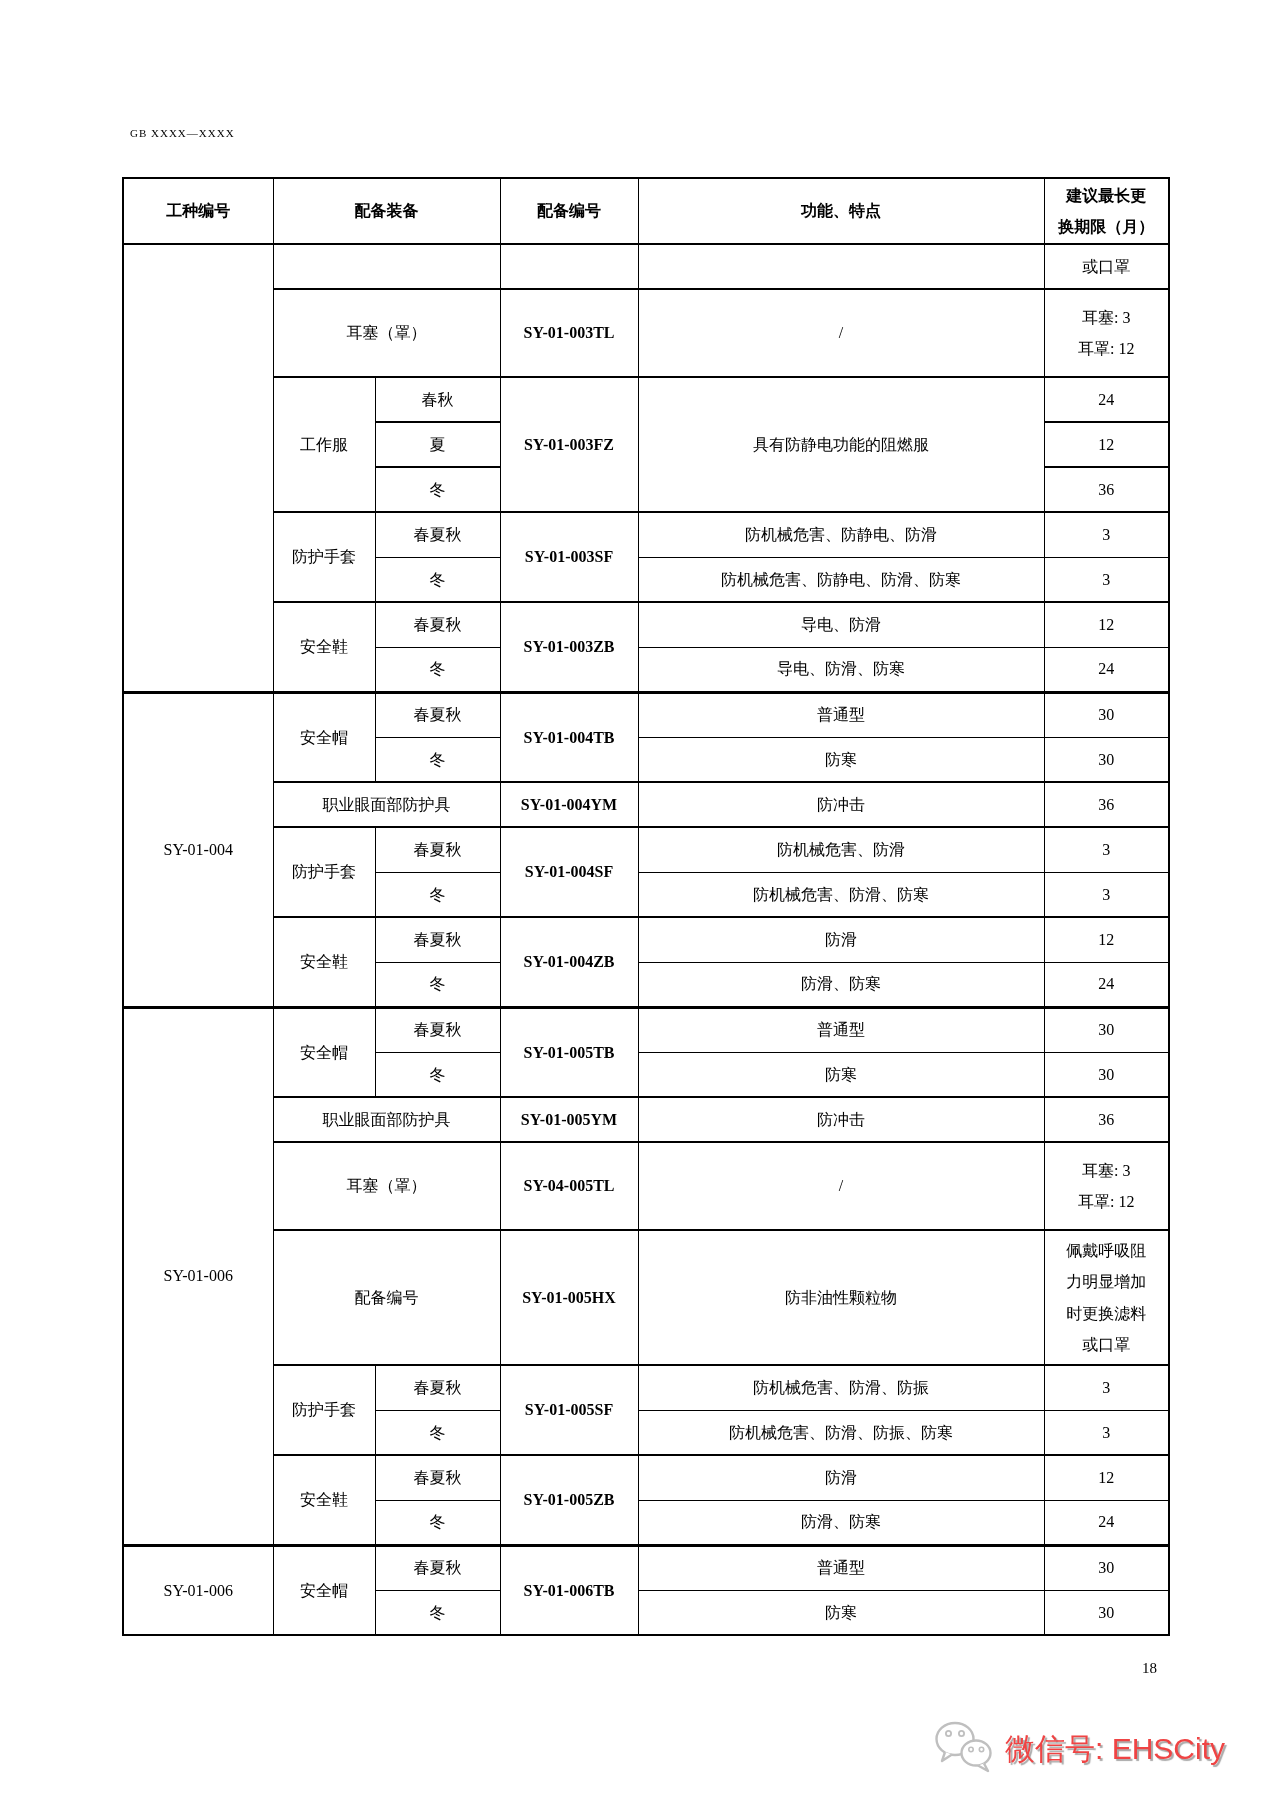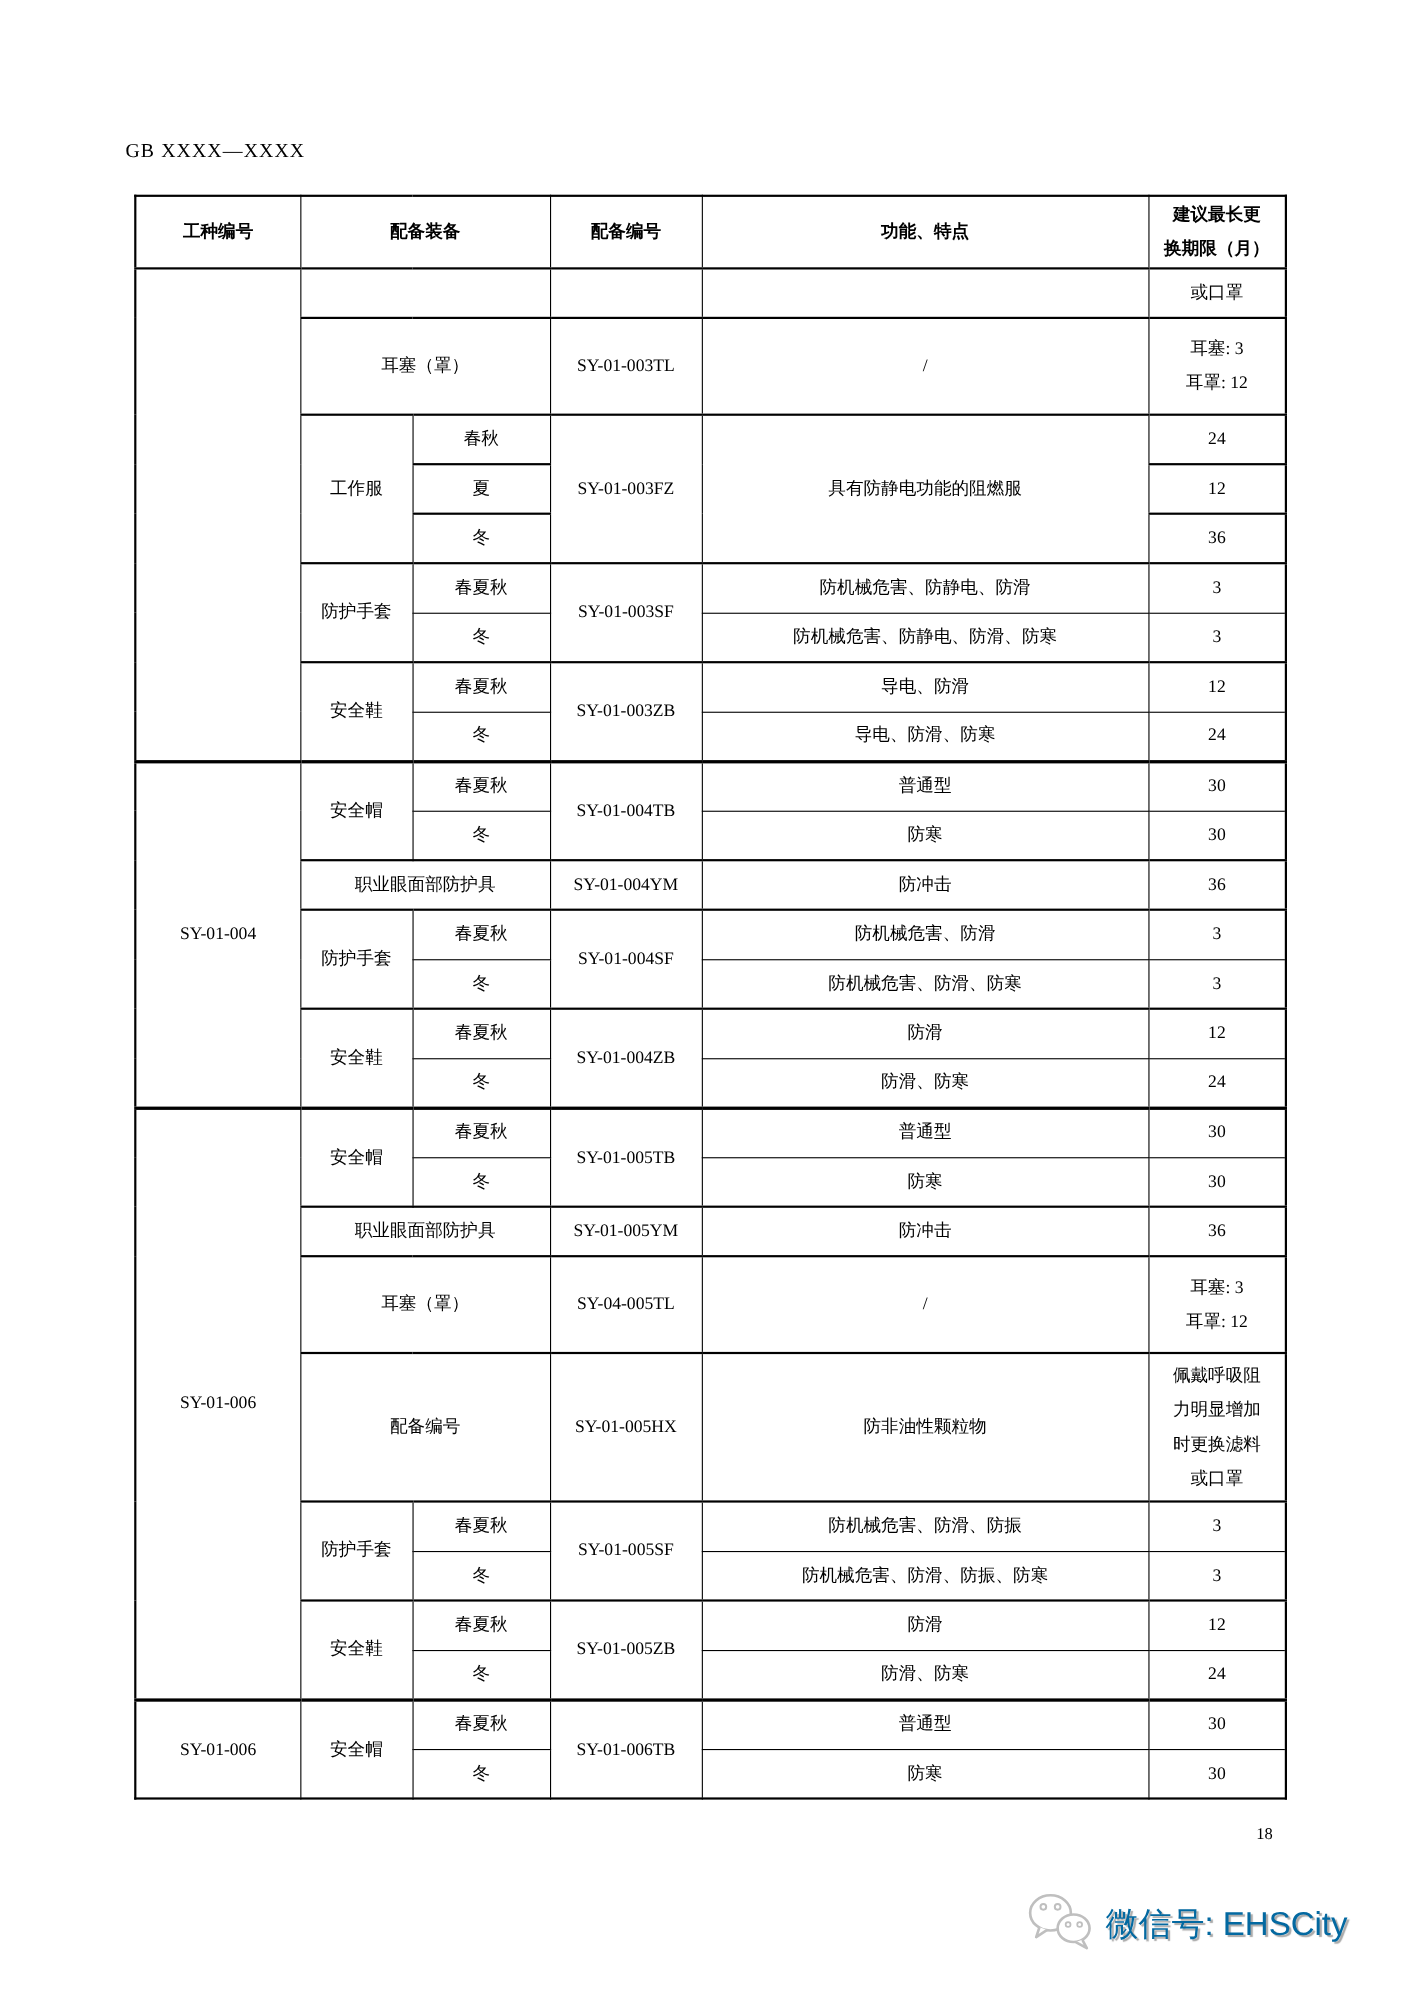--- a/index.html
+++ b/index.html
@@ -5,22 +5,22 @@
   html,body { margin:0; padding:0; }
   body {
     width:1280px; height:1810px;
     background:#ffffff;
     font-family:"Liberation Serif","DejaVu Serif",serif;
     color:#000;
     position:relative;
     overflow:hidden;
   }
   .doc-code {
-    position:absolute; left:114px; top:127px;
-    font-size:18px; letter-spacing:1px;
+    position:absolute; left:130px; top:127px;
+    font-size:11px; letter-spacing:1px;
   }
   table.ppe {
     position:absolute; left:122px; top:177px;
     border-collapse:collapse; table-layout:fixed;
     border:2px solid #000;
   }
   table.ppe th, table.ppe td {
     border:1px solid #000;
     text-align:center; vertical-align:middle;
     white-space:pre-line;
@@ -31,35 +31,35 @@
   table.ppe thead th {
     font-weight:bold;
     height:64px;
     border-bottom:2px solid #000;
     margin-top:23px;
   }
   table.ppe tbody tr { height:45px; }
   tr.b-thick > th, tr.b-thick > td { border-top-width:2px;margin-left:47px; }
   tr.b-xthick > th, tr.b-xthick > td { border-top-width:3px; }
   td.cell-func { text-align:left; padding:0 6px 0 10px; }
-  td.cell-code { font-size:15px; border-left-width:2px; }
+  td.cell-code { font-size:15px; border-left-width:2px;font-weight:bold; }
   td.cell-season { border-left-width:2px; }
   .page-number {
     position:absolute; left:1106px; top:1660px;
     font-size:15px;
     margin-left:36px;
   }
   .footer {
     position:absolute; left:933px; top:1720px;
     display:flex; align-items:center; gap:10px;
   }
   .footer-text {
     font-family:"Liberation Sans","DejaVu Sans",sans-serif;
     font-size:30px;
-    color:#0369a1;
+    color:#ef4444;
     text-shadow:2px 2px 1px #a9a9a9;
     white-space:nowrap;
   }
 </style>
 </head>
 <body>
 
 <div class="doc-code">GB XXXX—XXXX</div>
 
 <table class="ppe">

